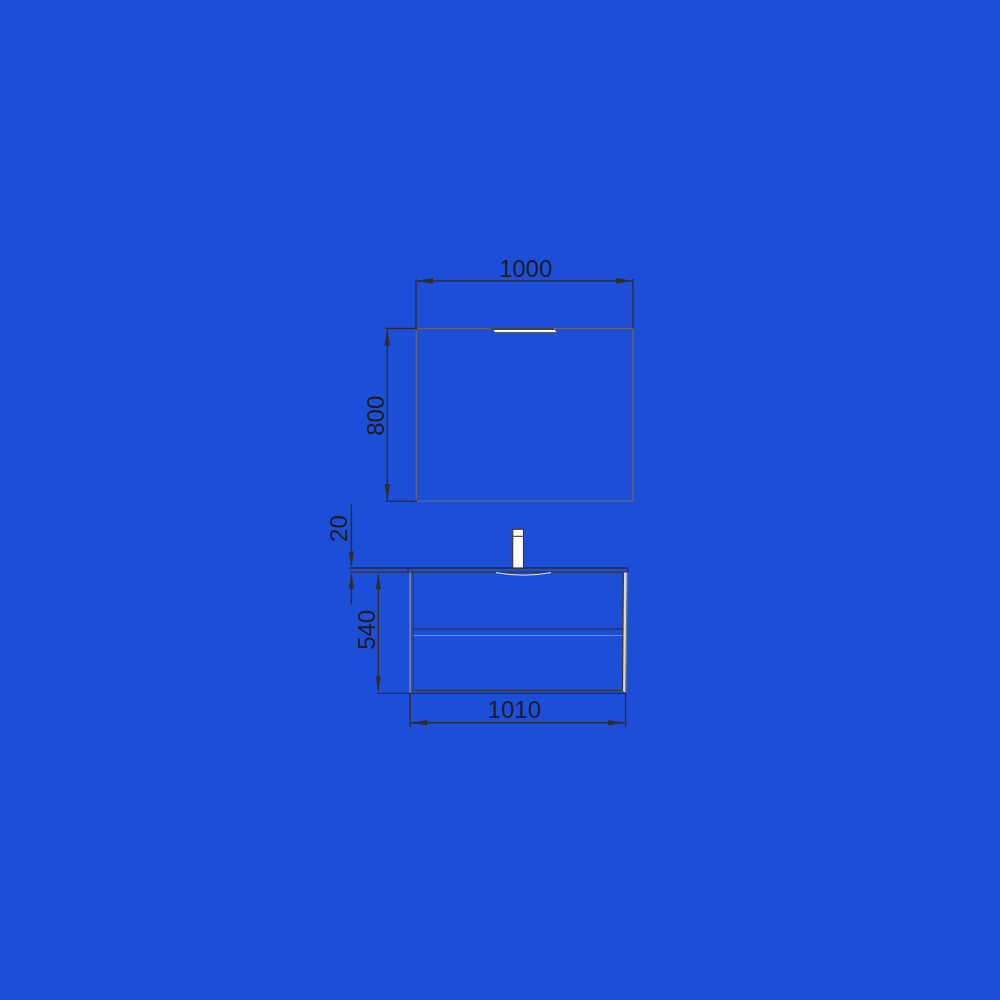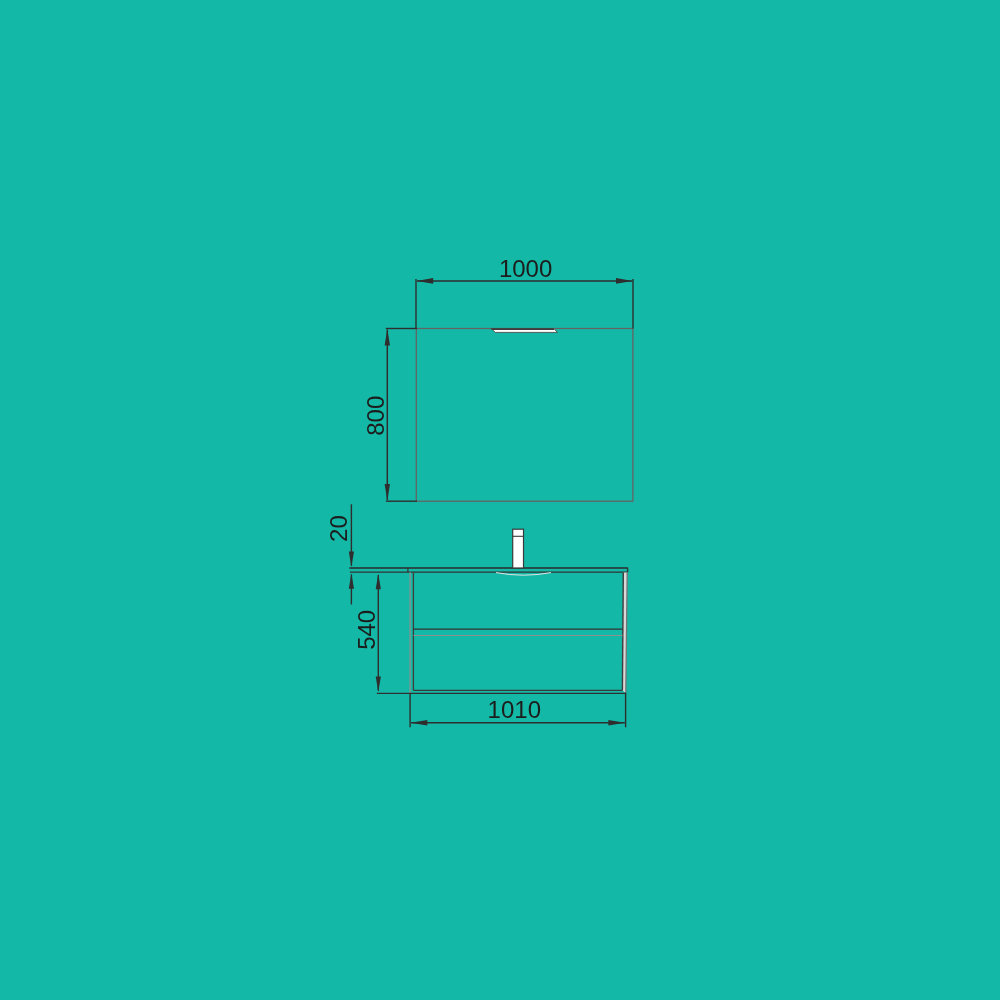--- a/index.html
+++ b/index.html
@@ -1,16 +1,16 @@
 <!DOCTYPE html>
 <html><head>
 <meta charset="utf-8">
 <style>
   html,body{margin:0;padding:0;background:#ffffff;}
-  .page{width:1000px;height:1000px;position:relative;background:#14b8a6;overflow:hidden;}
+  .page{width:1000px;height:1000px;position:relative;background:#1d4ed8;overflow:hidden;}
   svg{position:absolute;top:0;left:0;filter:grayscale(1);}
   text{font-family:"Liberation Sans", sans-serif;fill:#1c1c1c;}
 </style>
 </head>
 <body>
 <div class="page">
 <svg width="1000" height="1000" viewBox="0 0 1000 1000">
 
   <rect x="416.3" y="328.5" width="216.6" height="172.7" fill="none" stroke="#646464" stroke-width="1.3"></rect>
 

